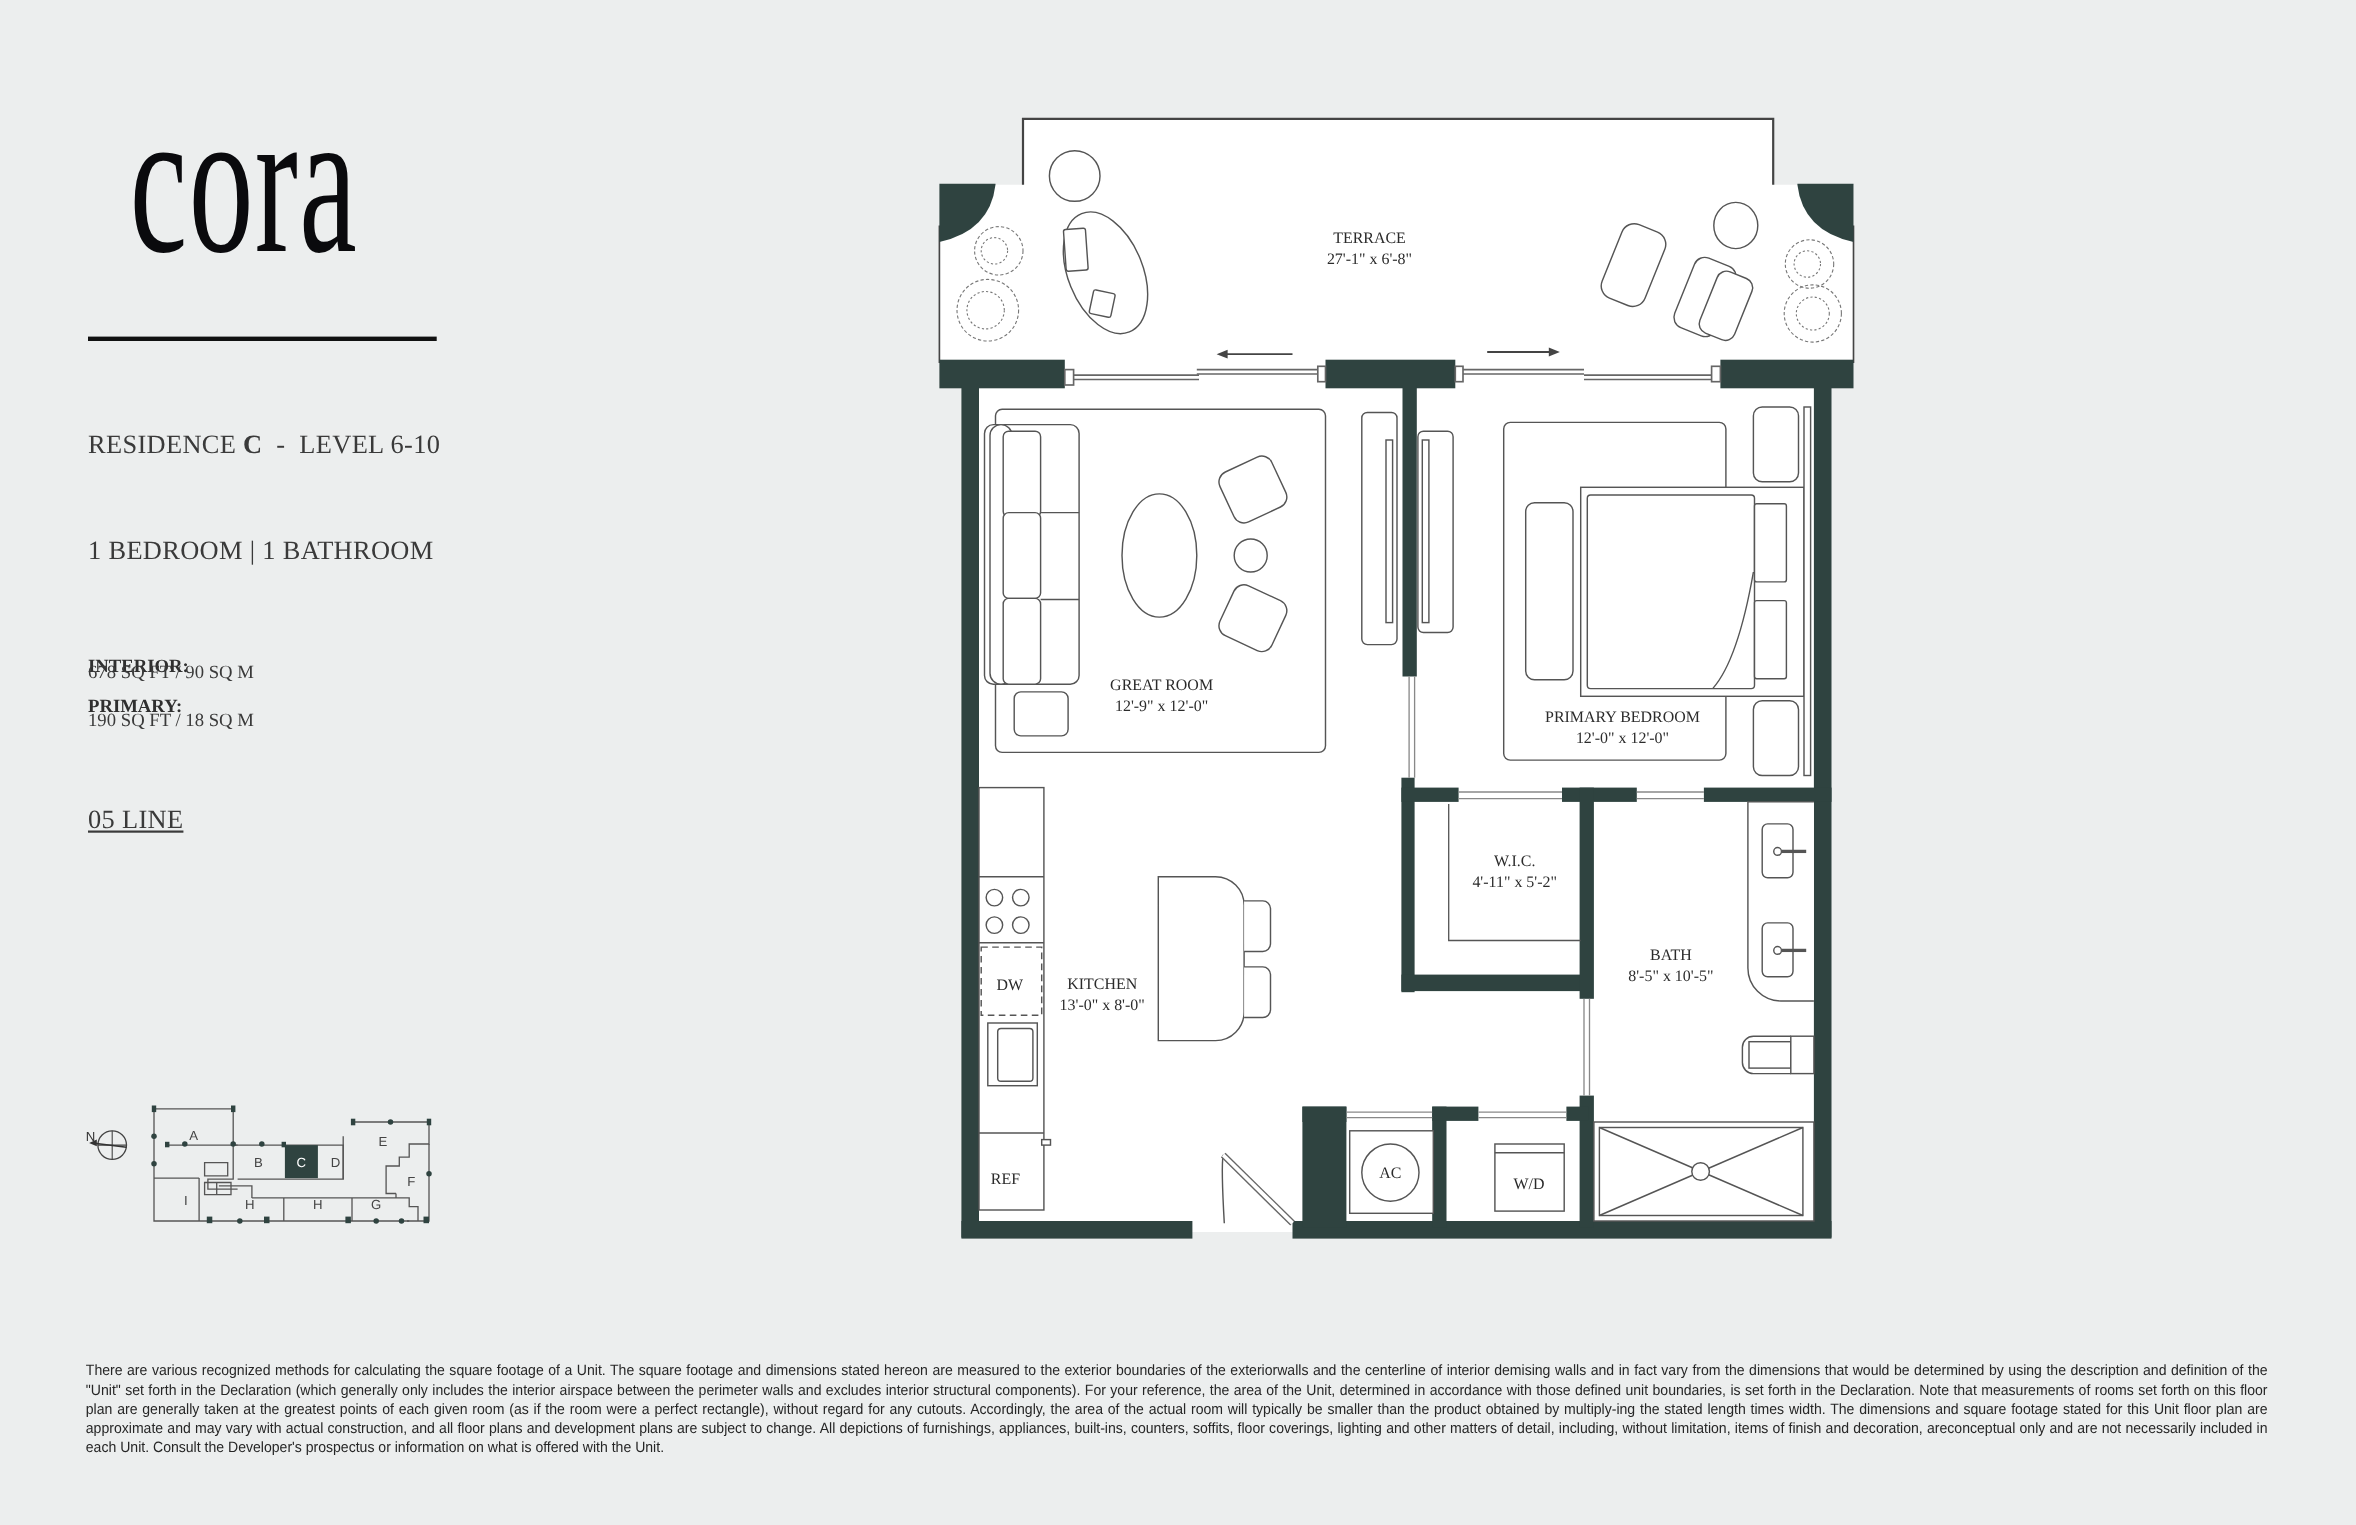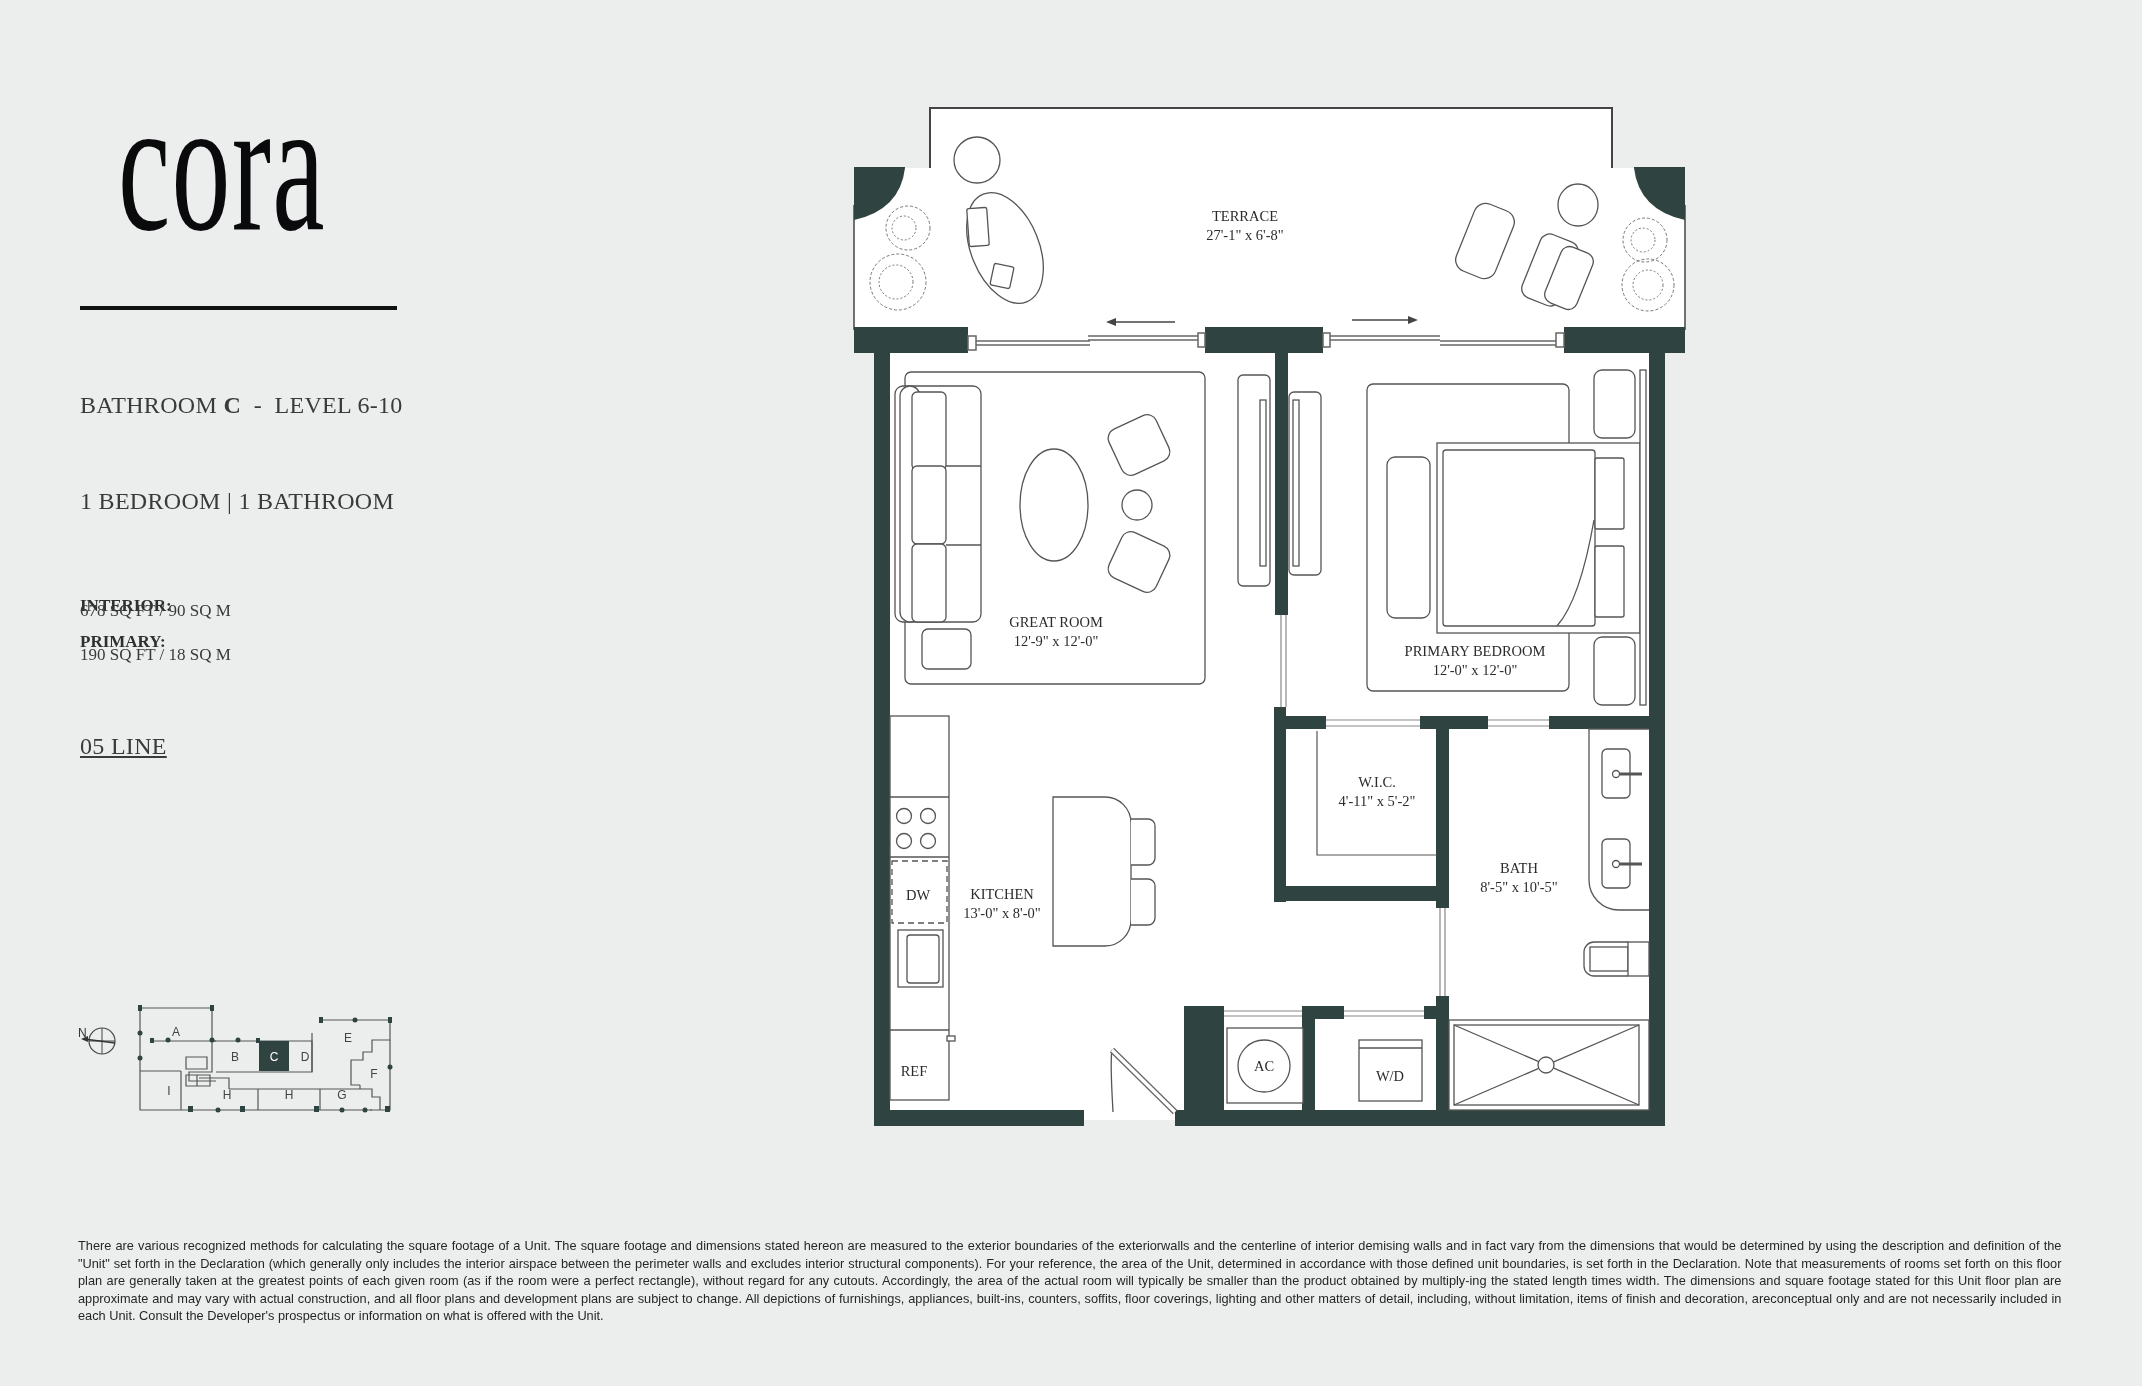--- a/index.html
+++ b/index.html
@@ -37,21 +37,21 @@
   .room-label {
     font-family: "Liberation Serif", serif; font-size: 14.5px; fill: #2b2b2b;
   }
 </style>
 </head>
 <body>
 
 <div class="logo">cora</div>
 <div class="logo-rule"></div>
 
-<div class="title-line t-res"><span>BATHROOM </span><b>C</b><span>  -  LEVEL 6-10</span></div>
+<div class="title-line t-res"><span>RESIDENCE </span><b>C</b><span>  -  LEVEL 6-10</span></div>
 <div class="title-line t-bed">1 BEDROOM | 1 BATHROOM</div>
 
 <div class="spec-label" style="top:596px">INTERIOR:</div>
 <div class="spec-val" style="top:601px">678 SQ FT / 90 SQ M</div>
 <div class="spec-label" style="top:632px">PRIMARY:</div>
 <div class="spec-val" style="top:645px">190 SQ FT / 18 SQ M</div>
 
 <div class="title-line t-line">05 LINE</div>
 
 <svg class="keyplan" viewBox="75 1000 340 120" xmlns="http://www.w3.org/2000/svg">

